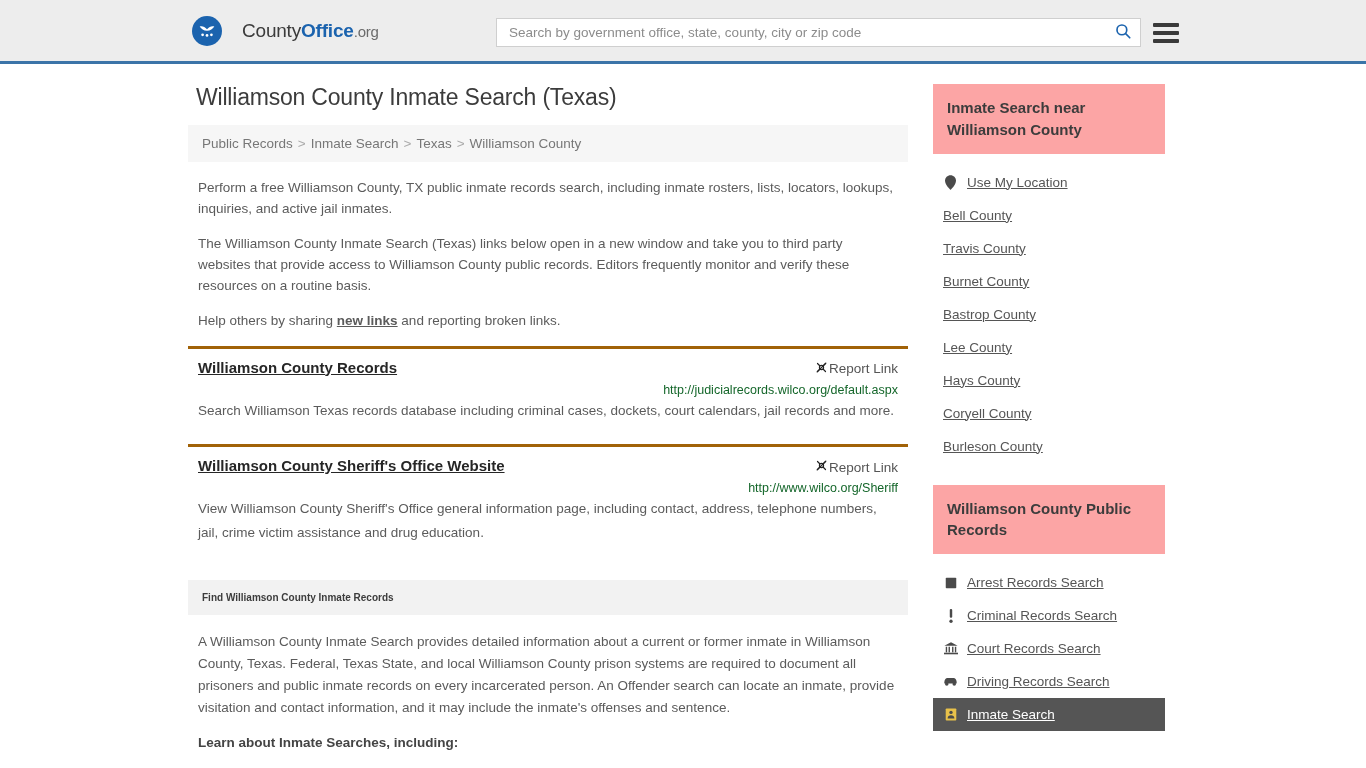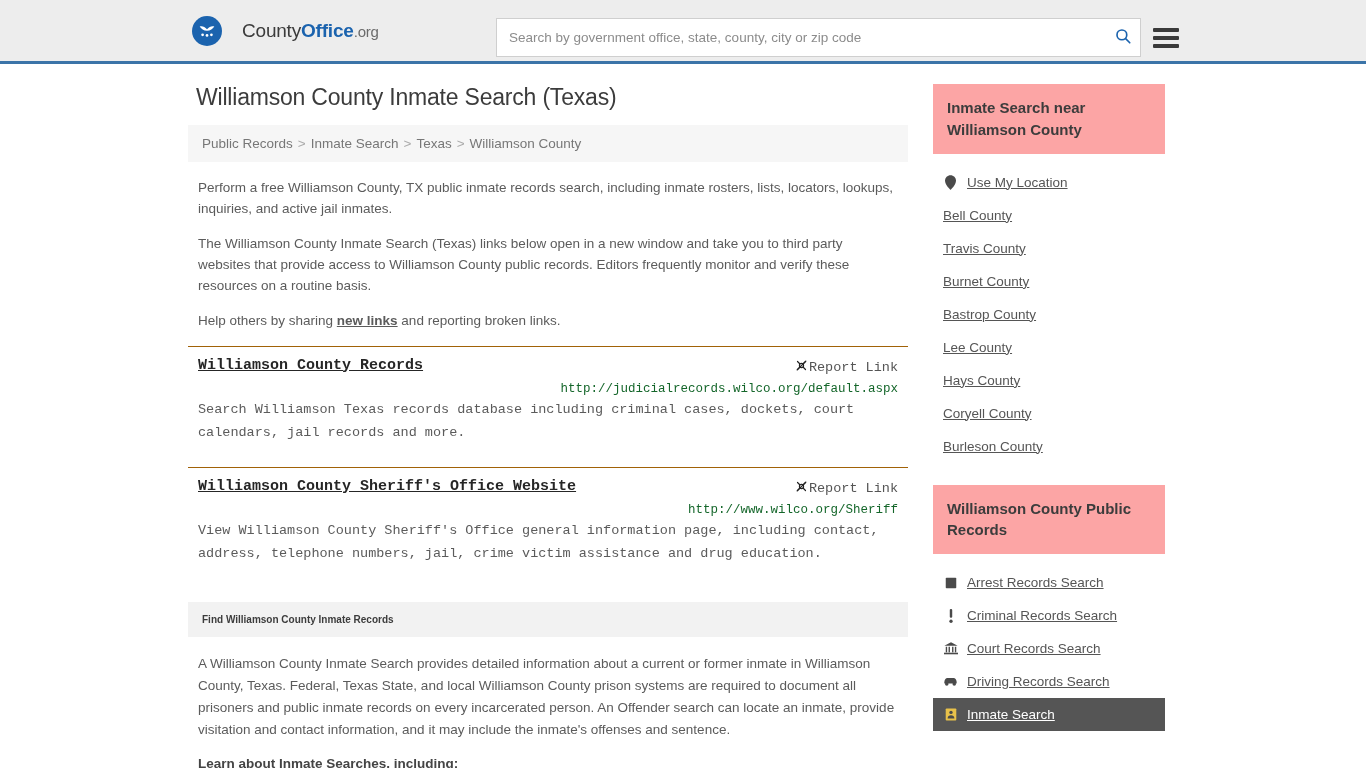--- a/index.html
+++ b/index.html
@@ -49,21 +49,21 @@
   .search-area {
     position: absolute;
     left: 496px;
     top: 18px;
     display: flex;
     align-items: center;
     gap: 12px;
   }
   .search-box {
     width: 645px;
-    height: 39px;
+    height: 29px;
     background: #fff;
     border: 1px solid #cfcfcf;
     display: flex;
     align-items: center;
     padding: 0 8px 0 10px;
   }
   .search-input {
     flex: 1;
     border: none;
     outline: none;
@@ -133,23 +133,22 @@
   }
   .intro-p a {
     color: #5b5b5b;
     text-decoration: underline;
     font-weight: bold;
   }
 
   
   .result {
     padding: 10px 10px 14px 10px;
-    border-top: 1px solid #a16207;
+    border-top: 3px solid #a16207;
     margin-top: 8px;
-    font-family: Liberation Mono, monospace;
   }
   .result:first-of-type { border-top: 1px solid #e6e6e6; }
   .result-head {
     display: flex;
     justify-content: space-between;
     align-items: flex-start;
   }
   .result-title {
     font-size: 15px;
     font-weight: bold;

